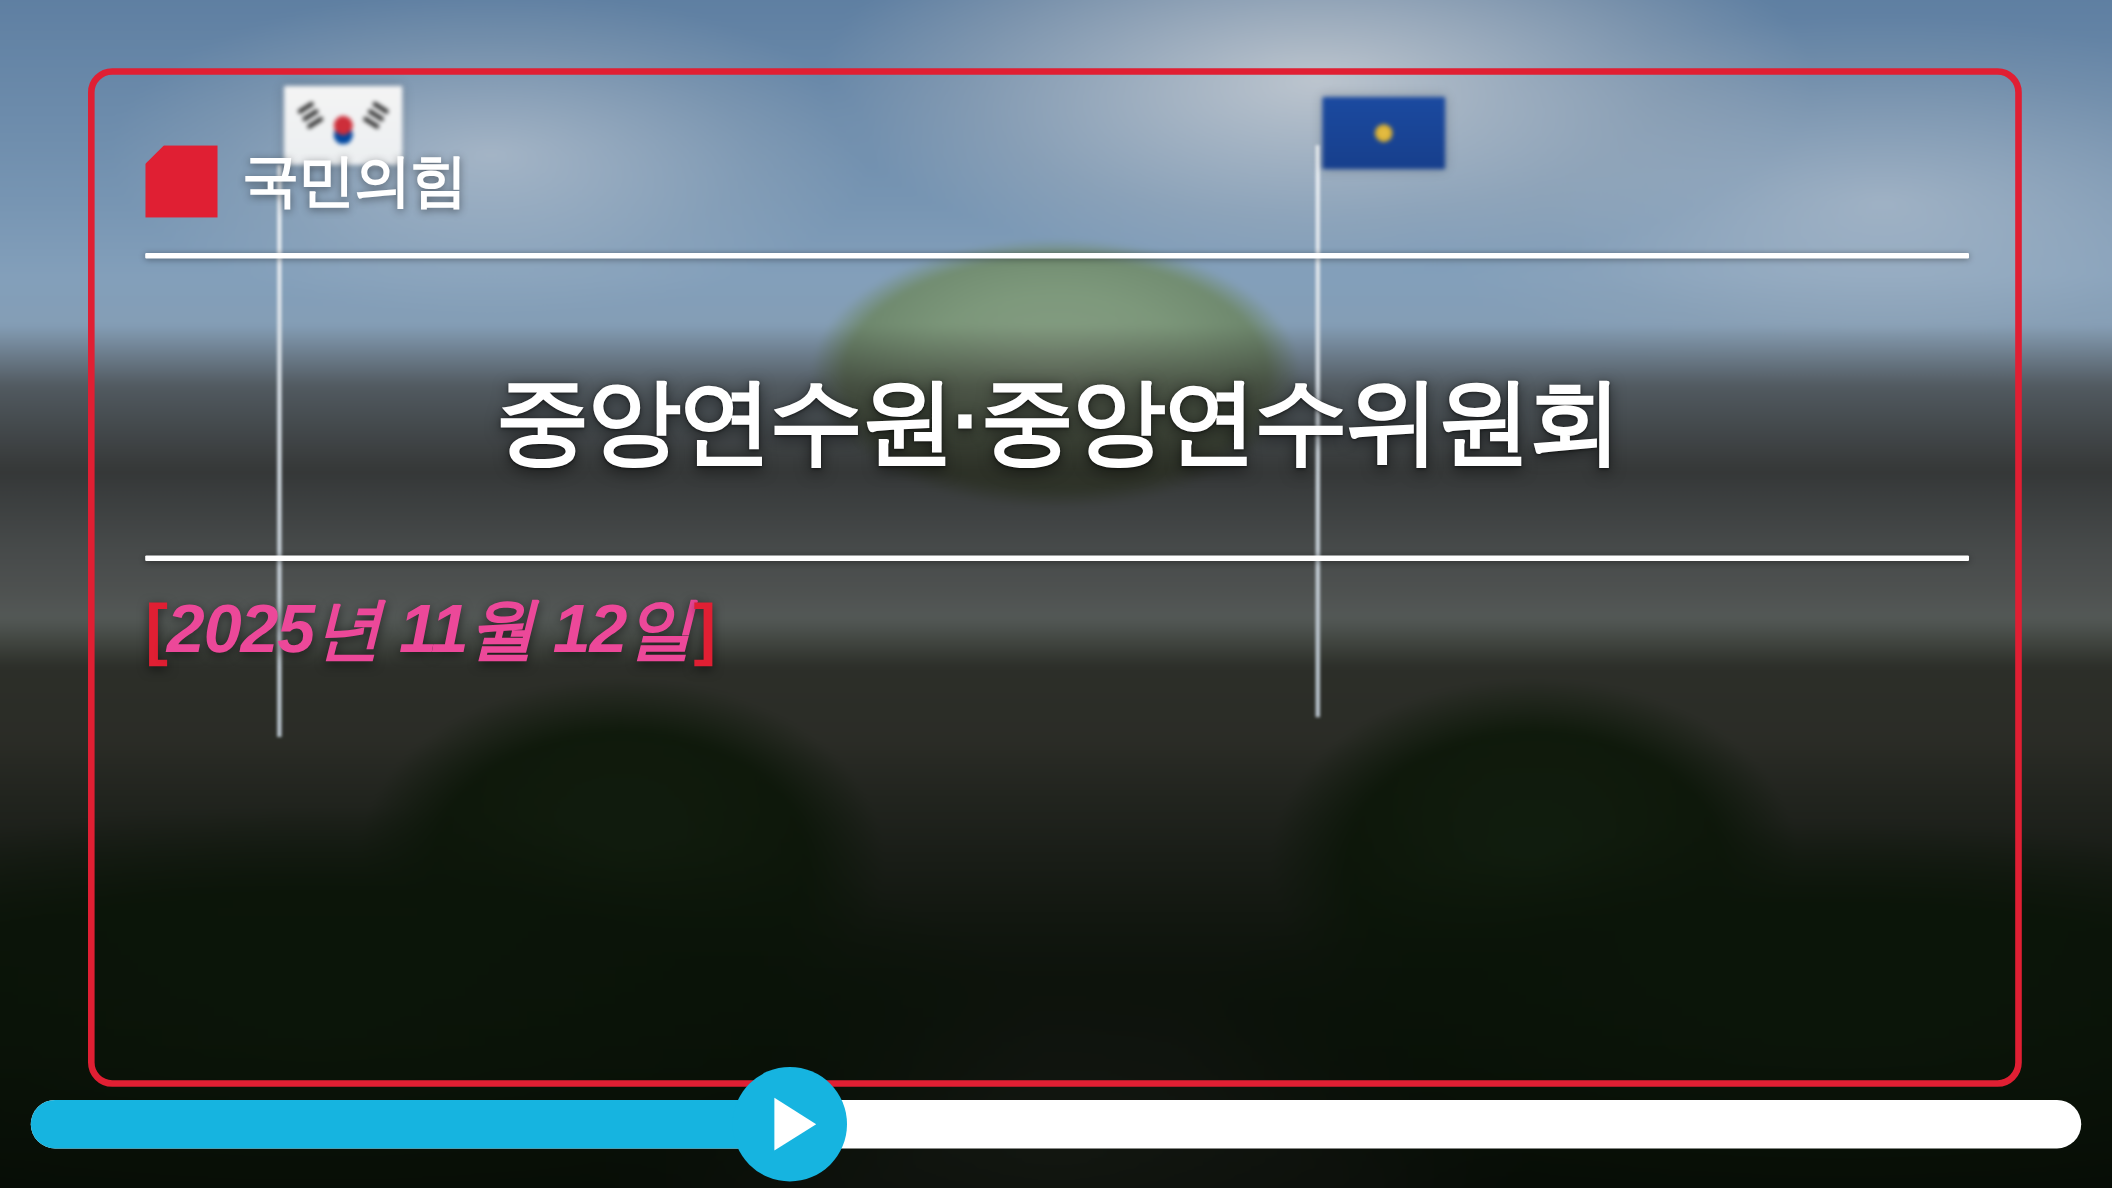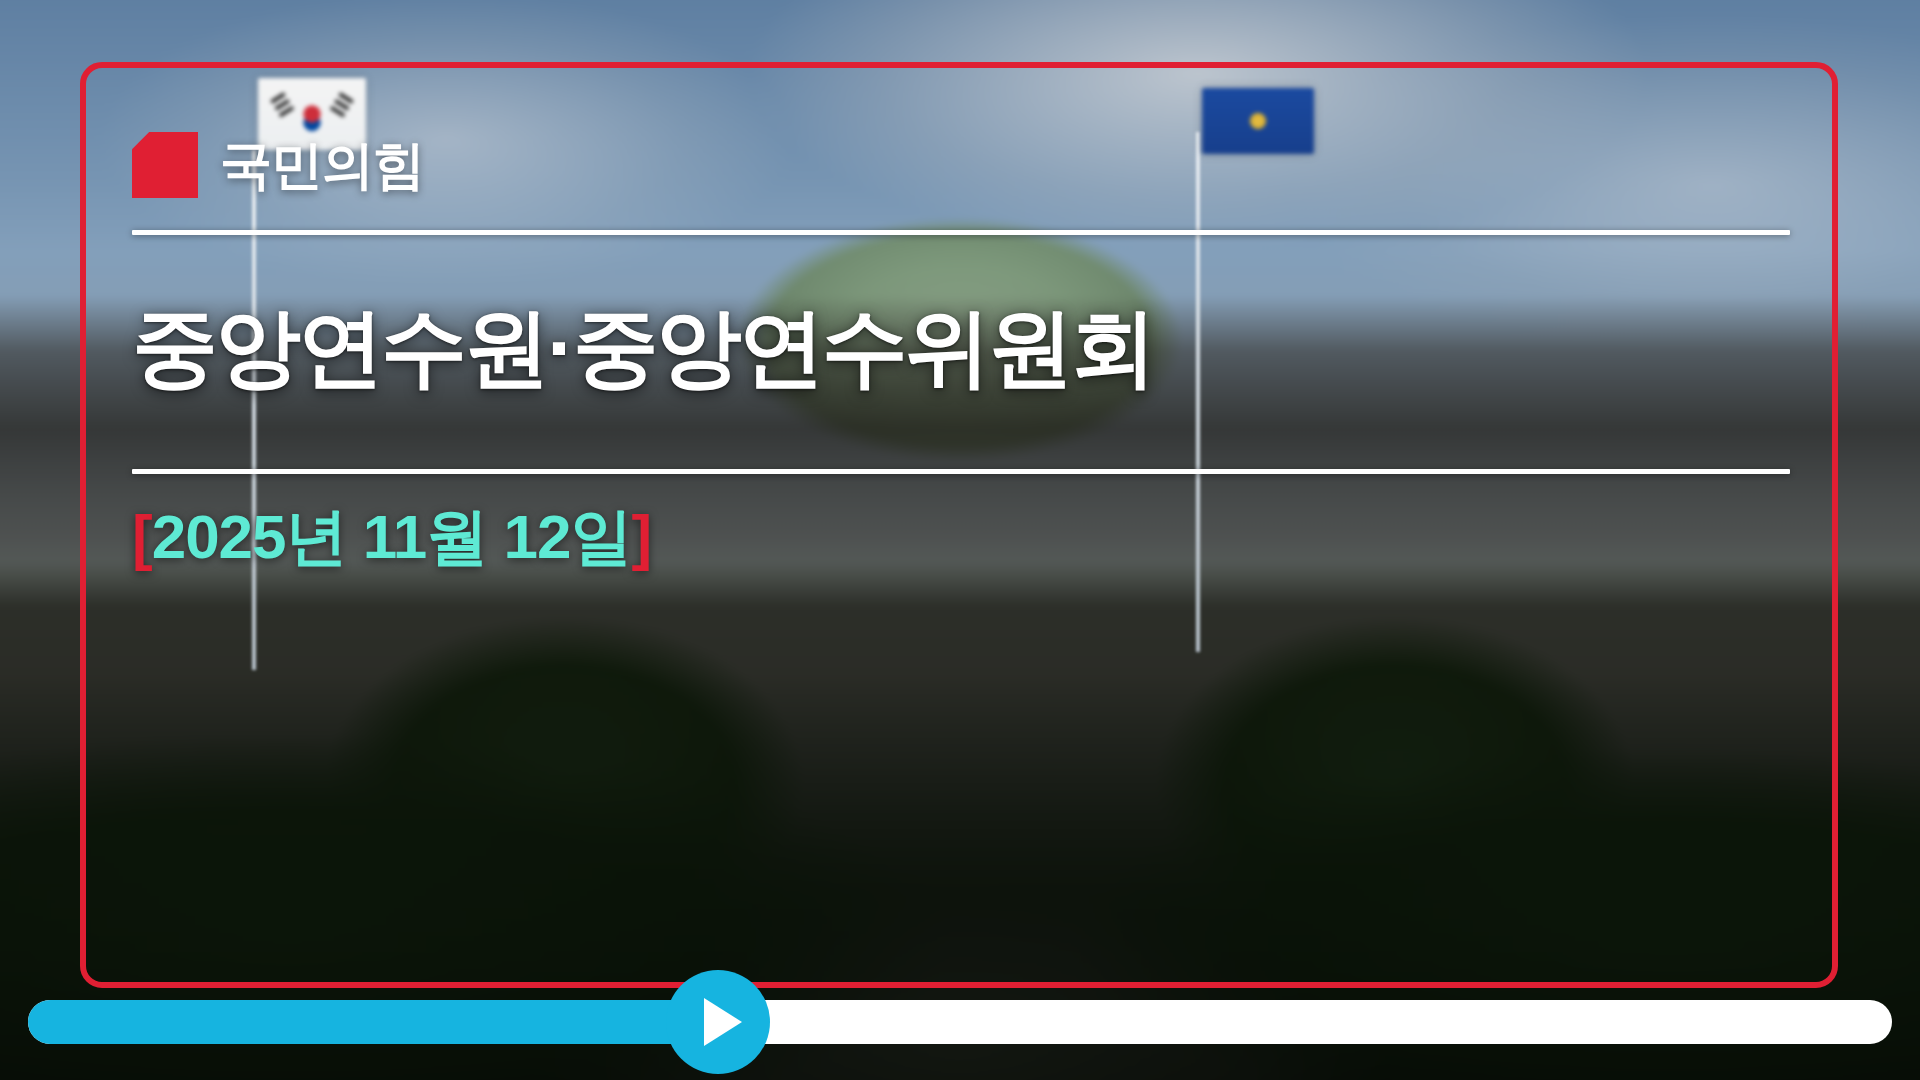--- a/index.html
+++ b/index.html
@@ -118,42 +118,42 @@
   }
 
   .rule {
     height:5px; background:#ffffff; border-radius:1px;
     box-shadow:0 1px 6px rgba(0,0,0,0.4);
   }
   .rule-top { margin-top:26px; }
   .rule-bottom { margin-top:0; }
 
   .title-block {
-    margin-top:64px;
-    text-align:left;
+    margin-top:100px;
+    text-align:center;
   }
   .title-line {
     color:#ffffff;
     font-size:86px;
     font-weight:bold;
     line-height:1.12;
     letter-spacing:-3px;
     white-space:nowrap;
     text-shadow:0 3px 14px rgba(0,0,0,0.55), 0 1px 3px rgba(0,0,0,0.6);
   }
   .title-spacer { height:74px; }
 
   .date-row { margin-top:32px; display:flex; align-items:center; }
   .date-text {
     font-size:62px; font-weight:bold; line-height:1;
     letter-spacing:-1px; white-space:nowrap;
     text-shadow:0 2px 10px rgba(0,0,0,0.55);
   }
   .bracket { color:var(--accent, #e01f33); }
-  .date-value { color:#5eead4; }
+  .date-value { color:#ec4899;font-style:italic; }
 
   
   .progressbar {
     position:absolute; left:28px; right:28px; bottom:36px; height:44px;
     background:#ffffff; border-radius:22px;
     display:flex; align-items:center;
   }
   .progress-fill {
     position:absolute; left:0; top:0; bottom:0;
     width:37%;

